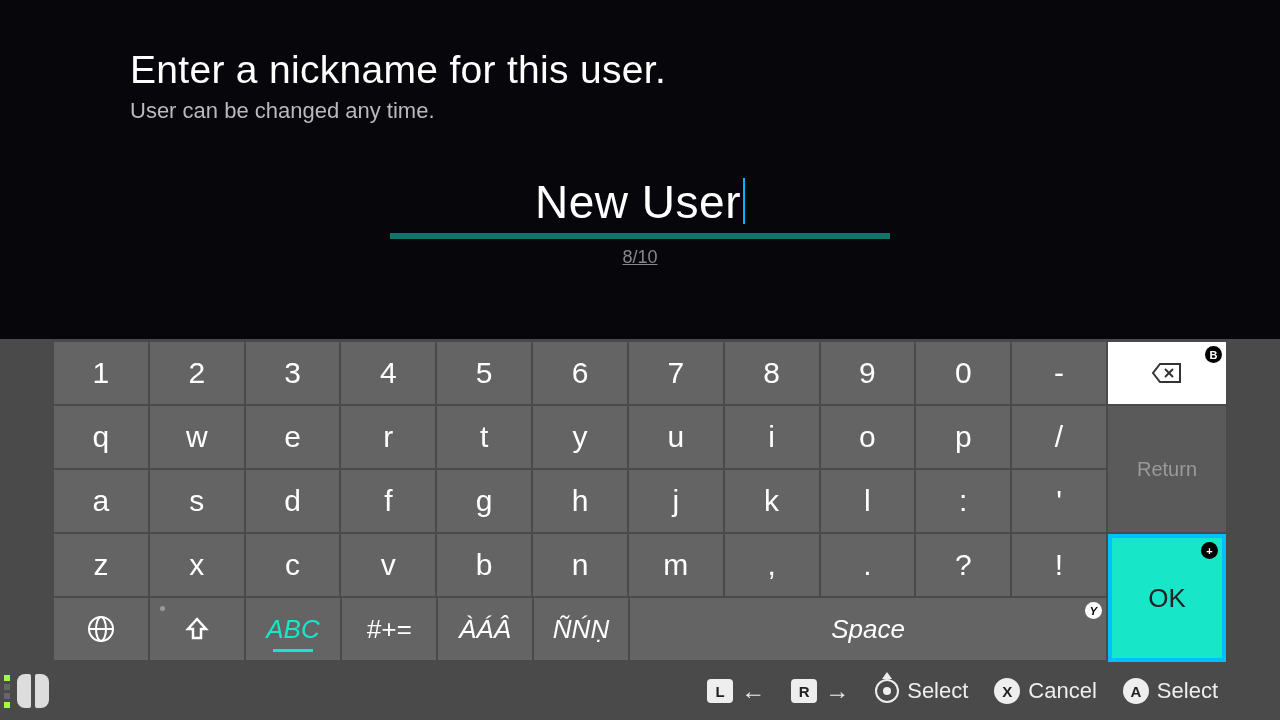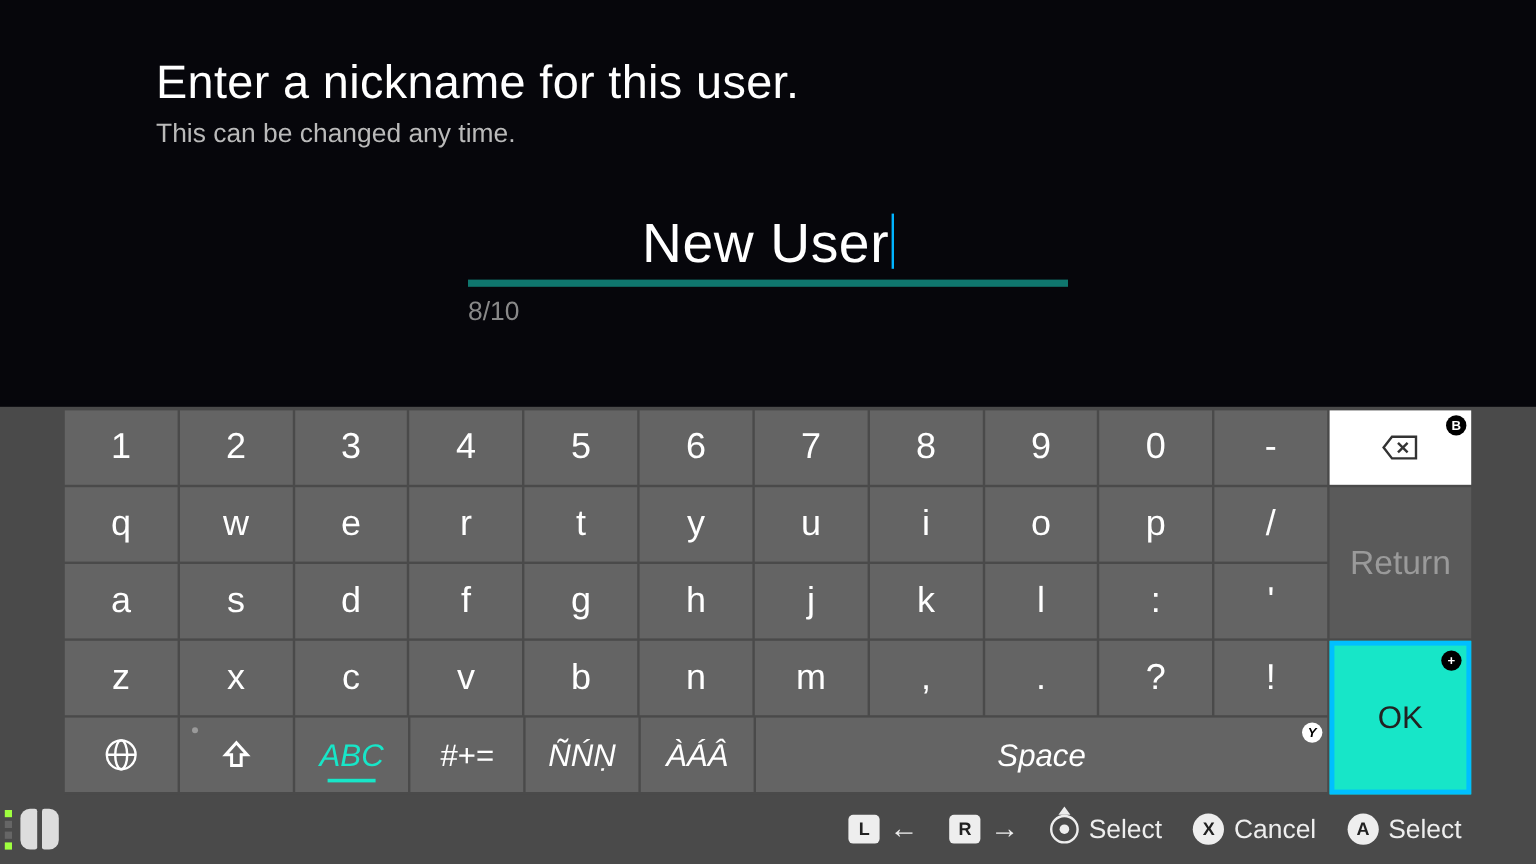--- a/index.html
+++ b/index.html
@@ -6,31 +6,31 @@
 html, body { width: 1280px; height: 720px; overflow: hidden; background: #06060b; color: #fff; }
 
 .top-area { padding: 48px 130px 0; height: 330px; }
 .title { font-size: 39px; font-weight: 400; letter-spacing: 0.3px; }
 .subtitle { font-size: 22px; color: #bababa; margin-top: 6px; font-weight: 400; }
 
 .input-wrap { margin: 48px auto 0; width: 500px; text-align: center; }
 .input-line { border-bottom: 6px solid #0f766e; padding-bottom: 4px; display: flex; justify-content: center; align-items: baseline; }
 .input-text { font-size: 46px; font-weight: 400; letter-spacing: 0.5px; }
 .cursor { display: inline-block; width: 2px; height: 46px; background: #00b4ff; margin-left: 2px; position: relative; top: 6px; }
-.counter { text-align: left; font-size: 22px; color: #888; margin-top: 8px; }
+.counter { text-align: center; font-size: 18px; color: #888; margin-top: 8px; text-decoration: underline; }
 
 .keyboard { position: absolute; left: 0; right: 0; bottom: 0; background: #4a4a4a; padding: 3px 54px 0; }
 .kb-grid { display: flex; }
 .kb-main { flex: 1; }
 .kb-side { width: 118px; margin-left: 2px; display: flex; flex-direction: column; }
 
 .kb-row { display: flex; gap: 2px; margin-bottom: 2px; }
 .key { background: #646464; height: 62px; display: flex; align-items: center; justify-content: center; font-size: 30px; font-weight: 400; color: #fff; flex: 1; position: relative; user-select: none; }
 .key-backspace { background: #fff; color: #333; height: 62px; display:flex; align-items:center; justify-content:center; position: relative; }
-.key-return { background: #5a5a5a; color: #9a9a9a; flex: 1; display:flex; align-items:center; justify-content:center; font-size: 28px; margin-top:2px; }
+.key-return { background: #5a5a5a; color: #9a9a9a; flex: 1; display:flex; align-items:center; justify-content:center; font-size: 20px; margin-top:2px; }
 .key-ok { background: #17e6c8; color: #222; height: 128px; display:flex; align-items:center; justify-content:center; font-size: 26px; margin-top:2px; border: 4px solid #00bfff; position: relative; }
 
 .bottom-row .key { font-size: 26px; font-style: italic; }
 .key-globe { flex: 0 0 94px; }
 .key-shift { flex: 0 0 94px; position: relative; }
 .key-abc { flex: 0 0 94px; color: #17e6c8; position: relative; }
 .key-abc::after { content:''; position:absolute; bottom:8px; left:50%; transform:translateX(-50%); width:40px; height:3px; background:#17e6c8; }
 .key-sym { flex: 0 0 94px; }
 .key-accent1 { flex: 0 0 94px; }
 .key-accent2 { flex: 0 0 94px; }
@@ -56,21 +56,21 @@
 .arrow { font-size:24px; }
 .stick-icon { width:24px; height:24px; border:2.5px solid #eee; border-radius:50%; position:relative; }
 .stick-icon::before { content:''; position:absolute; top:-9px; left:50%; transform:translateX(-50%); border-left:5px solid transparent; border-right:5px solid transparent; border-bottom:7px solid #eee; }
 .stick-icon::after { content:''; position:absolute; width:8px; height:8px; background:#eee; border-radius:50%; top:50%; left:50%; transform:translate(-50%,-50%); }
 </style>
 </head>
 <body>
 
 <div class="top-area">
   <div class="title">Enter a nickname for this user.</div>
-  <div class="subtitle">This can be changed any time.</div>
+  <div class="subtitle">User can be changed any time.</div>
   <div class="input-wrap">
     <div class="input-line">
       <span class="input-text">New User</span>
       <span class="cursor"></span>
     </div>
     <div class="counter">8/10</div>
   </div>
 </div>
 
 <div class="keyboard">
@@ -137,22 +137,22 @@
             </svg>
         </div>
         <div class="key key-shift">
           <span class="shift-dot"></span>
           <svg width="26" height="26" viewBox="0 0 26 26" fill="none" stroke="#fff" stroke-width="2.5">
               <path d="M13 3 L22 13 L17 13 L17 22 L9 22 L9 13 L4 13 Z"></path>
             </svg>
         </div>
         <div class="key key-abc">ABC</div>
         <div class="key key-sym">#+=</div>
+        <div class="key key-accent1">ÀÁÂ</div>
         <div class="key key-accent2">ÑŃṆ</div>
-        <div class="key key-accent1">ÀÁÂ</div>
         <div class="key key-space">
           <span>Space</span>
           <span class="hint-badge light">Y</span>
         </div>
       </div>
     </div>
     <div class="kb-side">
       <div class="key-backspace">
         <svg width="32" height="24" viewBox="0 0 32 24" fill="none" stroke="#333" stroke-width="2">
             <path d="M9 3 L29 3 L29 21 L9 21 L2 12 Z"></path>

